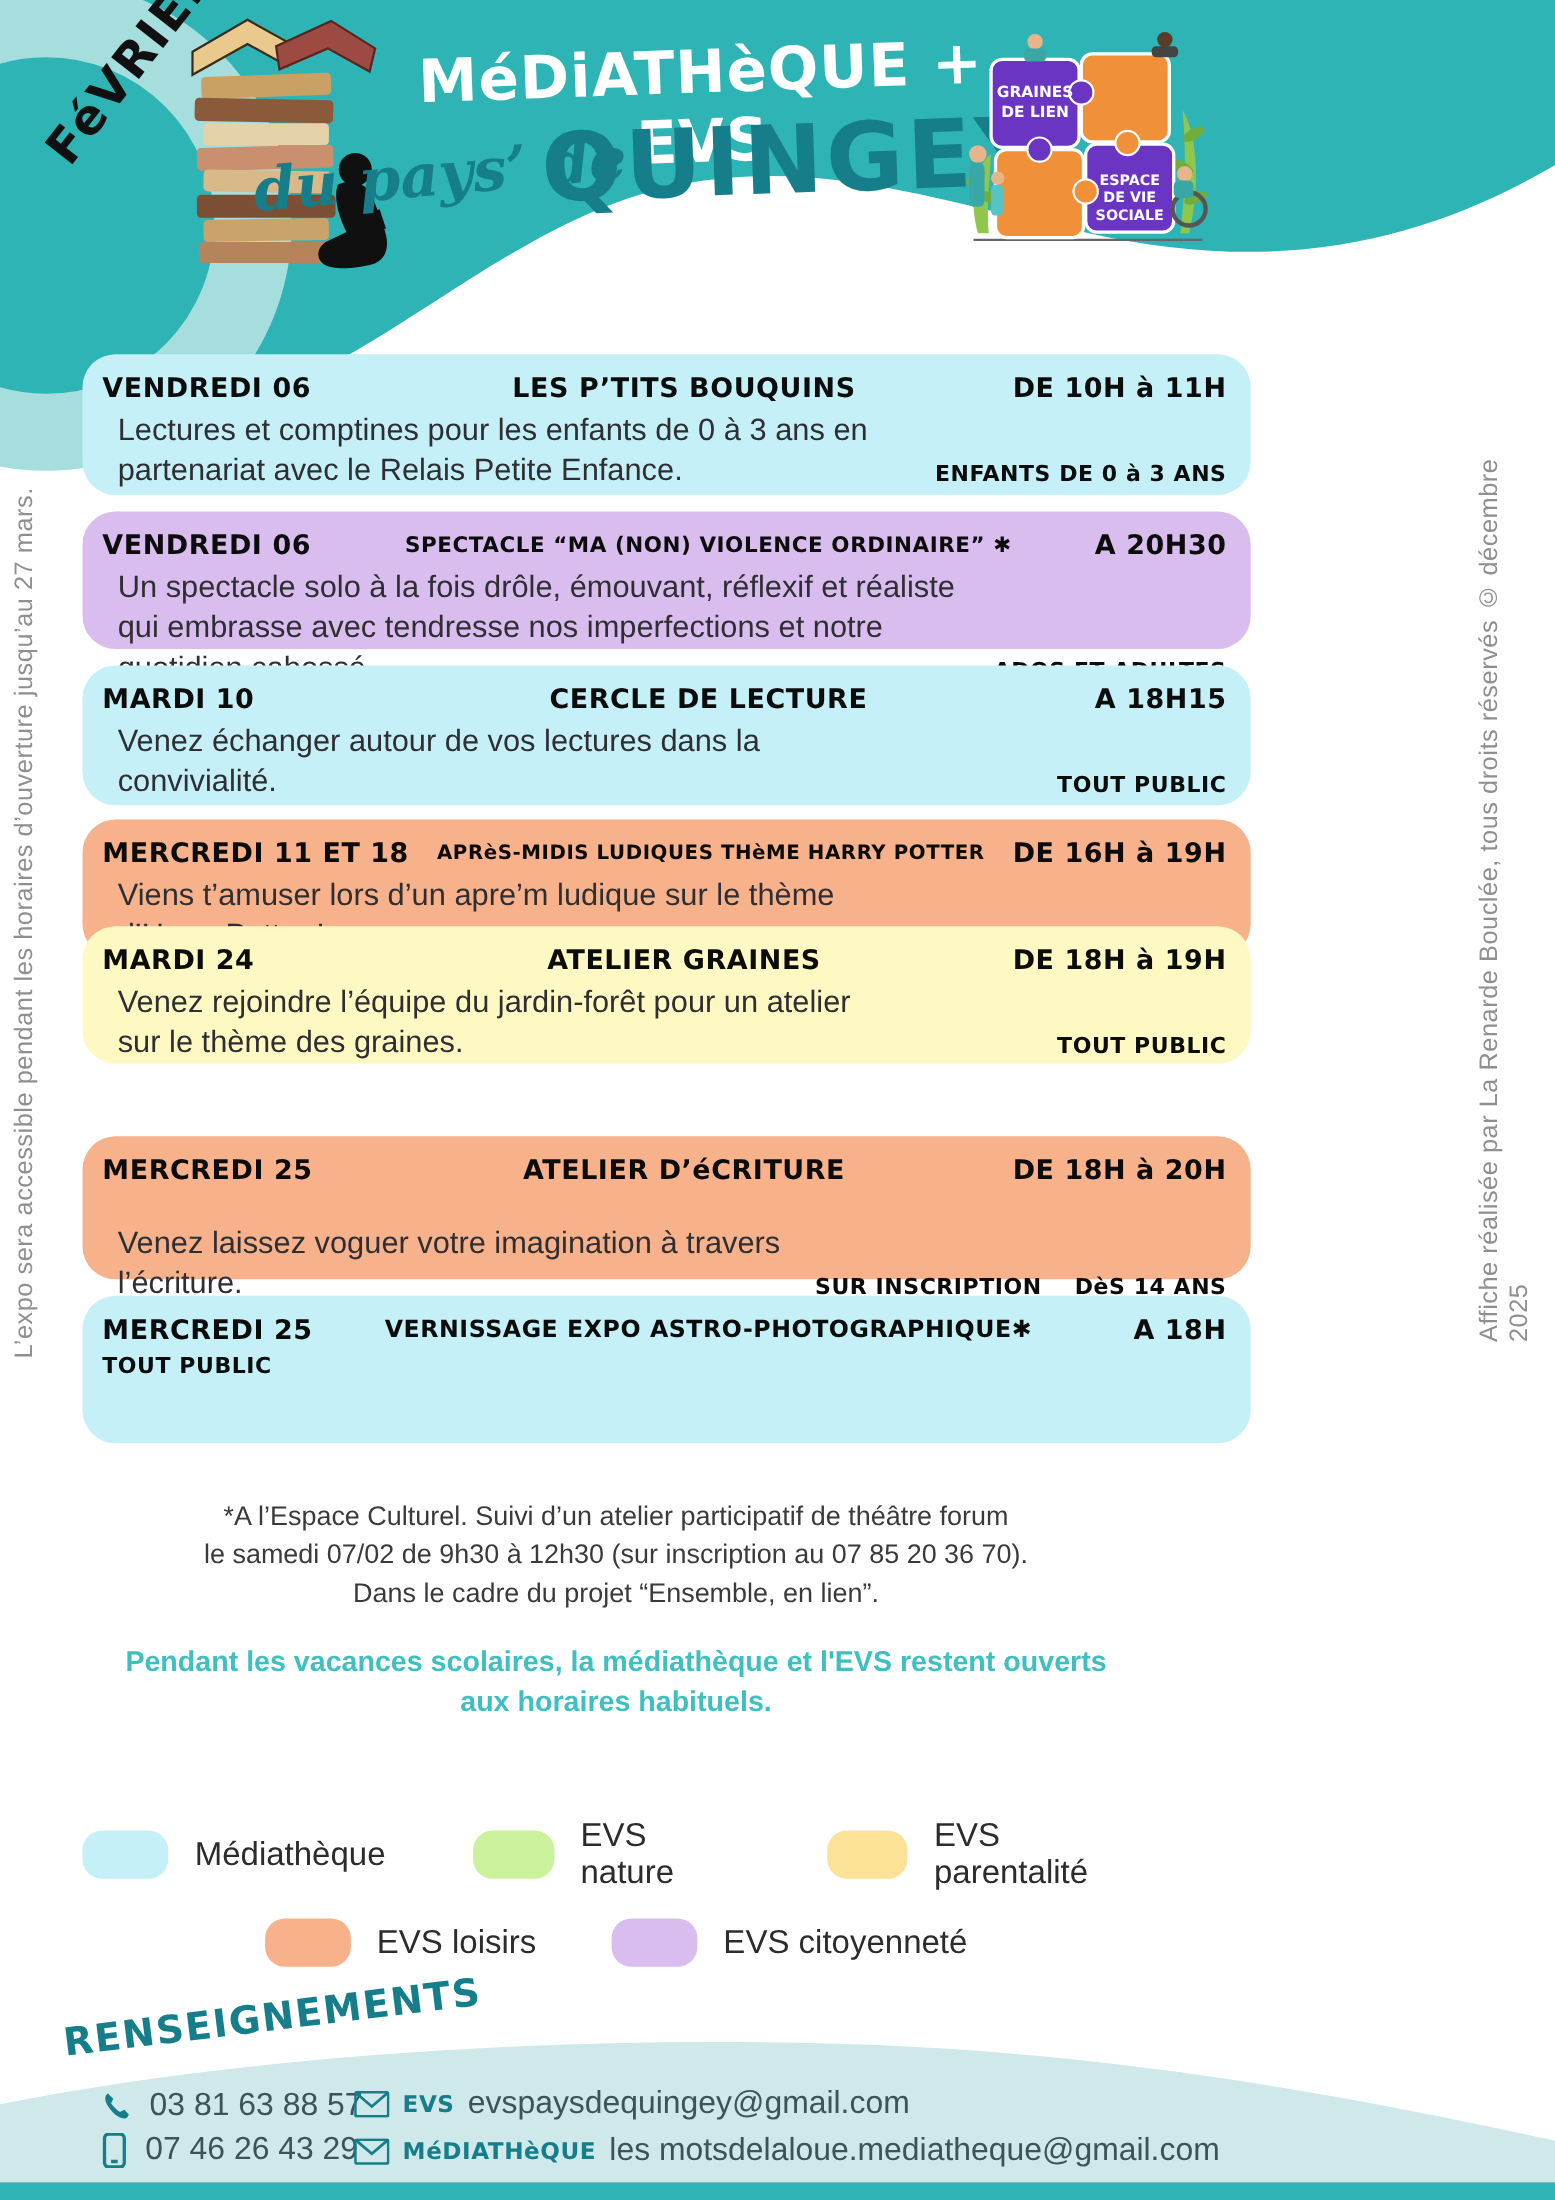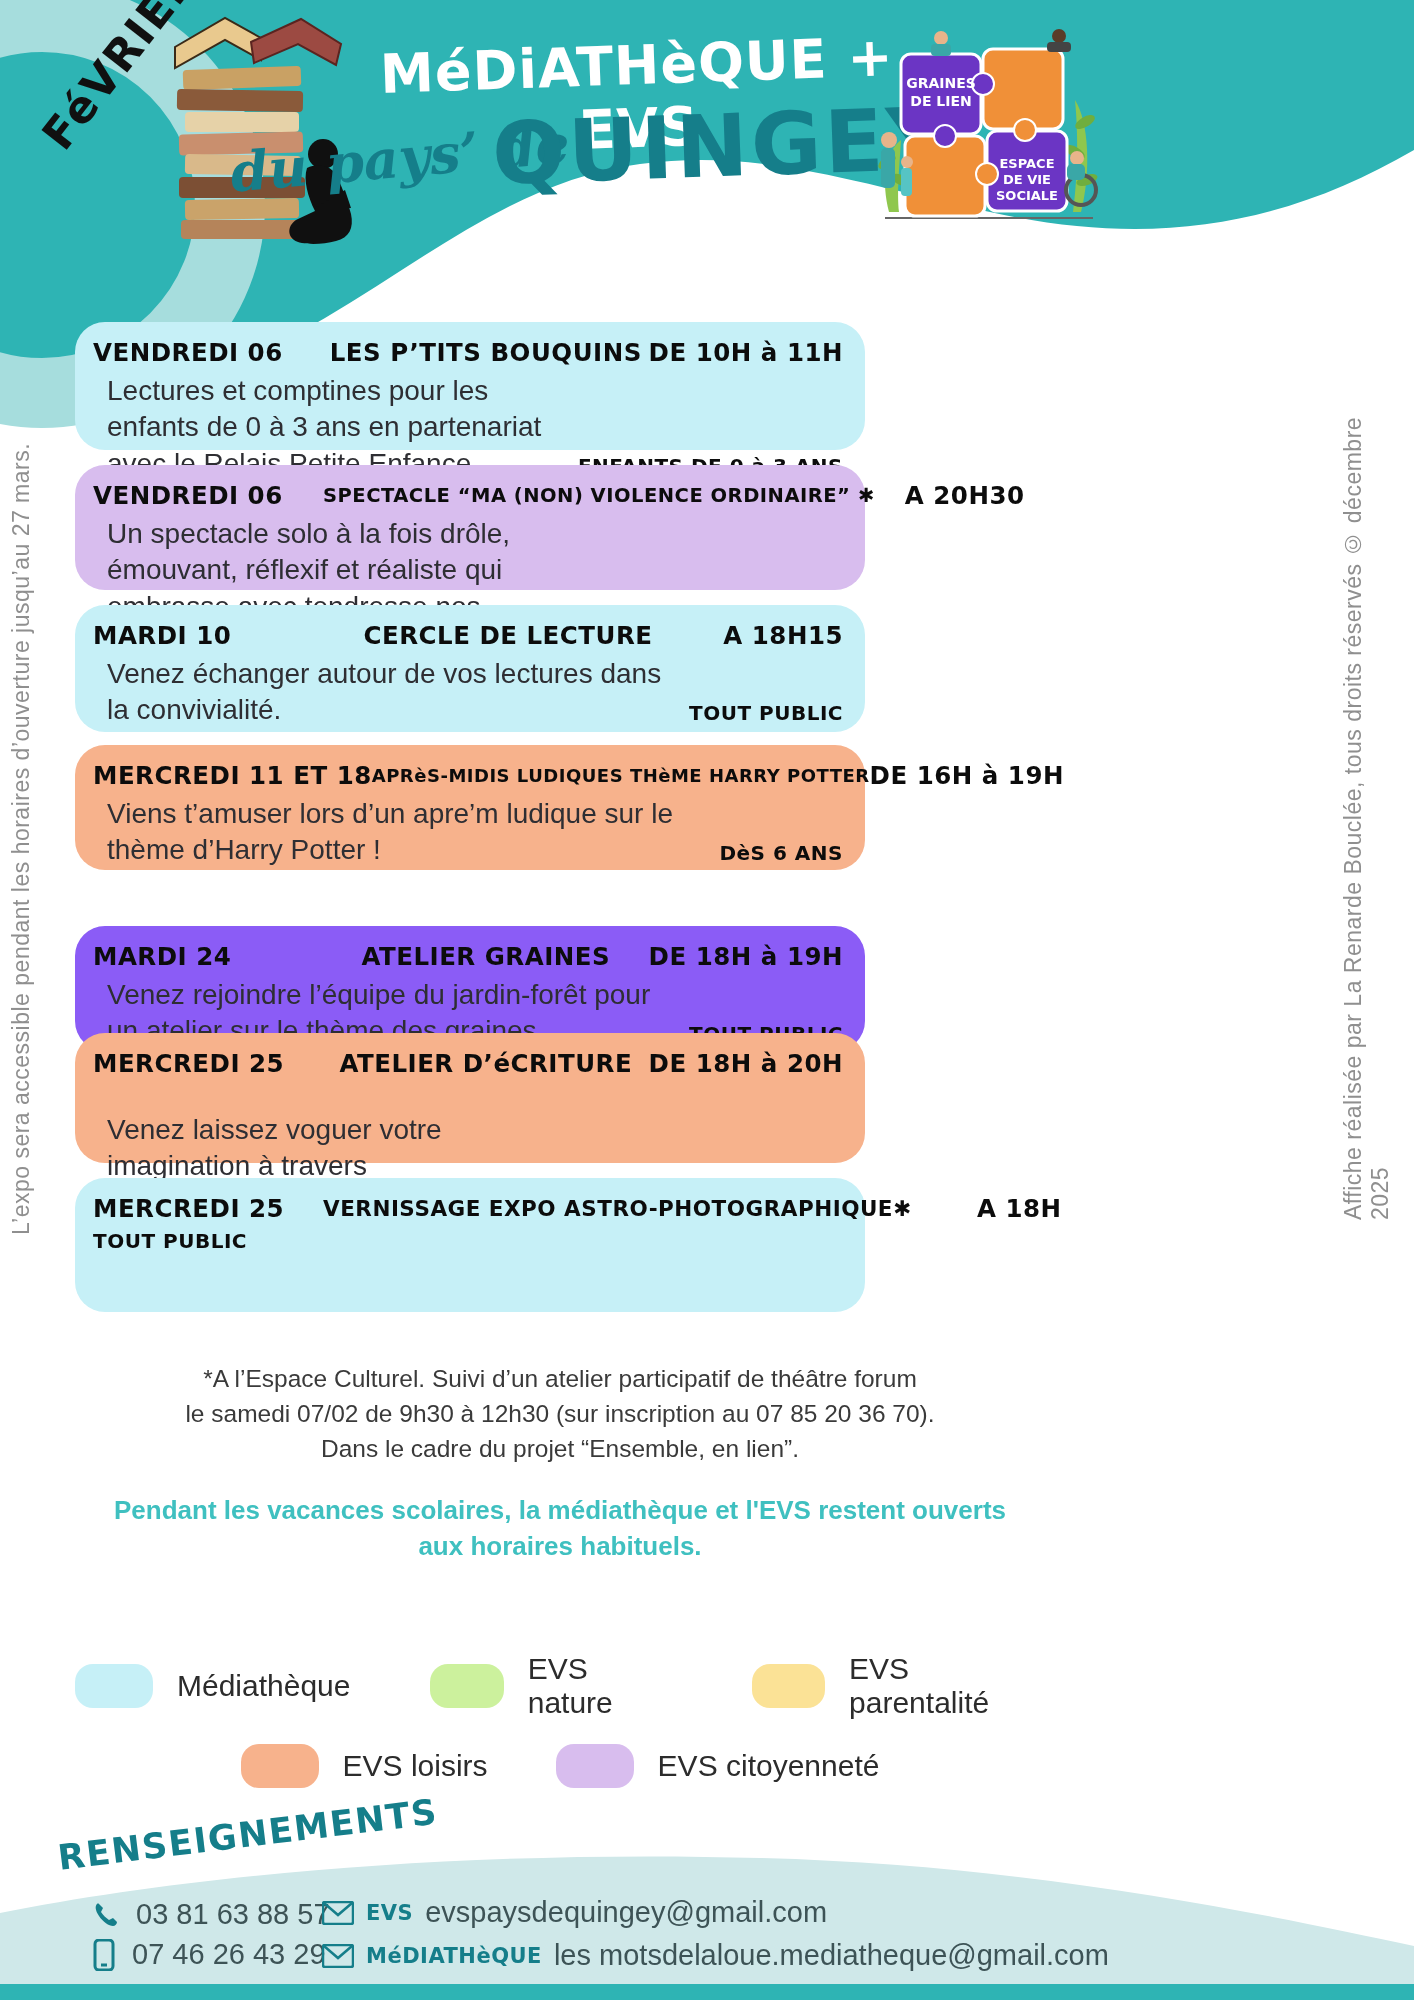--- a/index.html
+++ b/index.html
@@ -23,21 +23,21 @@
               color:#157e8a;letter-spacing:3px;transform:rotate(-2deg);}
   .puzzle-svg{position:absolute;left:875px;top:22px;z-index:4;}
 
   
   .side-note{position:absolute;writing-mode:vertical-rl;transform:rotate(180deg);
              font-size:23px;color:#8f8f8f;z-index:3;letter-spacing:0.5px;}
   .side-left{left:8px;top:435px;height:800px;}
   .side-right{left:1340px;top:400px;height:820px;}
 
   
-  .card{position:absolute;left:75px;width:790px;border-radius:30px;
+  .card{position:absolute;left:75px;width:1062px;border-radius:30px;
         padding:16px 22px 12px 18px;box-sizing:border-box;z-index:2;}
   .card-head{display:flex;align-items:flex-start;
              font-family:"DejaVu Sans",sans-serif;font-weight:800;font-size:24.5px;
              color:#0c0c0c;letter-spacing:0.5px;}
   .card-date{flex:0 0 auto;white-space:nowrap;min-width:230px;}
   .card-title{flex:1 1 0;text-align:center;white-space:nowrap;}
   .card-time{flex:0 0 auto;white-space:nowrap;min-width:150px;text-align:right;}
   .ts19 .card-title{font-size:19.5px;padding-top:3px;}
   .ts18 .card-title{font-size:18px;padding-top:4px;}
   .ts21 .card-title{font-size:21.5px;padding-top:2px;}
@@ -190,21 +190,21 @@
       <div class="card-date">MERCREDI 11 ET 18</div>
       <div class="card-title">APRèS-MIDIS LUDIQUES THèME HARRY POTTER</div>
       <div class="card-time">DE 16H à 19H</div>
     </div>
     <div class="card-body">
       <div class="card-desc">Viens t’amuser lors d’un apre’m ludique sur le thème d’Harry Potter !</div>
       <div class="card-aud">DèS 6 ANS</div>
     </div>
   </div>
 
-  <div class="card" style="top: 926px; height: 125px; background: #8b5cf6;">
+  <div class="card" style="top: 842px; height: 125px; background: #fef9c3;">
     <div class="card-head">
       <div class="card-date">MARDI 24</div>
       <div class="card-title">ATELIER GRAINES</div>
       <div class="card-time">DE 18H à 19H</div>
     </div>
     <div class="card-body">
       <div class="card-desc">Venez rejoindre l’équipe du jardin-forêt pour un atelier sur le thème des graines.</div>
       <div class="card-aud">TOUT PUBLIC</div>
     </div>
   </div>

